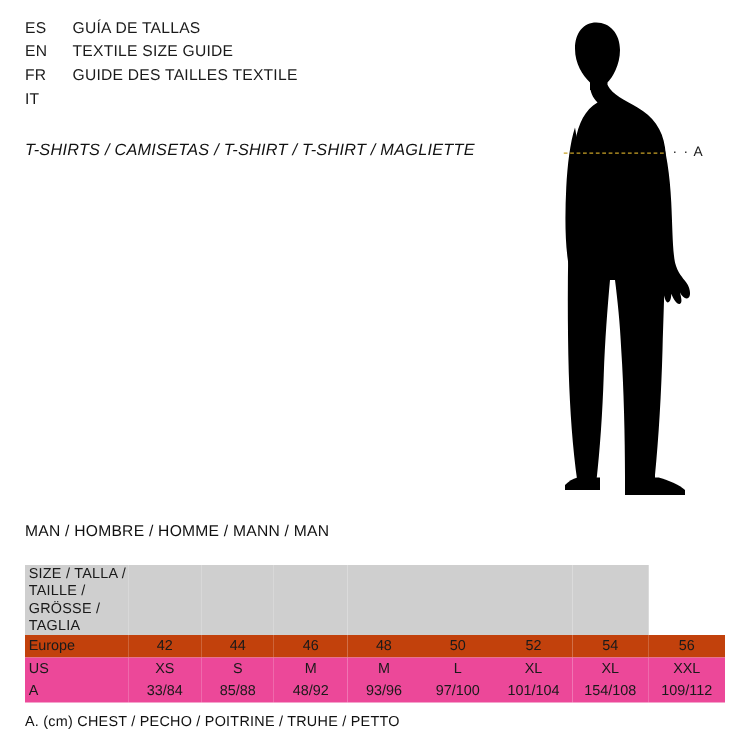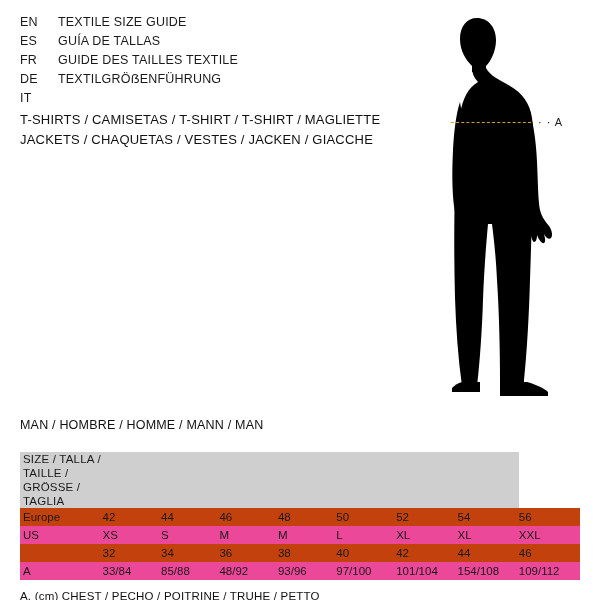--- a/index.html
+++ b/index.html
@@ -43,20 +43,21 @@
   .lang-text {
     color: #1a1a1a;
   }
 
   
   .cat-block {
     position: absolute;
     left: 20px;
     top: 110px;
     width: 420px;
+    font-style: italic;
   }
   .cat-line {
     font-size: 13px;
     height: 20px;
     line-height: 20px;
     letter-spacing: 0.2px;
     color: #111;
   }
 
   
@@ -125,59 +126,54 @@
   }
   .row-dark td {
     background: #ec4899;
   }
   .c-label {
     width: 88px;
     padding-left: 3px !important;
   }
   .c-val {
     width: 67px;
-    text-align: left;
+    text-align: center;
   }
   .footnote {
     margin-top: 10px;
     font-size: 11.5px;
     letter-spacing: 0.2px;
     color: #111;
   }
 </style>
 </head>
 <body>
 
 <div class="page">
 
   <div class="lang-block">
     <div class="lang-row">
+      <span class="lang-code">ES</span>
+      <span class="lang-text">GUÍA DE TALLAS</span>
+    </div>
+    <div class="lang-row">
       <span class="lang-code">EN</span>
       <span class="lang-text">TEXTILE SIZE GUIDE</span>
     </div>
     <div class="lang-row">
-      <span class="lang-code">ES</span>
-      <span class="lang-text">GUÍA DE TALLAS</span>
-    </div>
-    <div class="lang-row">
       <span class="lang-code">FR</span>
       <span class="lang-text">GUIDE DES TAILLES TEXTILE</span>
     </div>
     <div class="lang-row">
-      <span class="lang-code">DE</span>
-      <span class="lang-text">TEXTILGRÖẞENFÜHRUNG</span>
-    </div>
-    <div class="lang-row">
       <span class="lang-code">IT</span>
     </div>
   </div>
 
   <div class="cat-block">
     <div class="cat-line">T-SHIRTS / CAMISETAS / T-SHIRT / T-SHIRT / MAGLIETTE</div>
-    <div class="cat-line">JACKETS / CHAQUETAS / VESTES / JACKEN / GIACCHE</div>
   </div>
 
   <div class="figure-wrap">
     <svg class="figure-svg" width="200" height="390" viewBox="0 0 200 390">
       <g fill="#000000">
 
         <path d="M77,8 C88,8 96,17 96,30 C96,42 90,52 86,56 L86,62 L72,62 L72,56 C66,50 60,41 60,29 C60,16 67,8 77,8 Z"></path>
 
         <path d="M72,58 L86,58 C90,66 100,70 110,76 C122,83 130,93 132,108
                  C134,124 134,150 133,175 C132,205 131,240 130,270
@@ -243,31 +239,20 @@
           <td class="c-val">XS</td>
           <td class="c-val">S</td>
           <td class="c-val">M</td>
           <td class="c-val">M</td>
           <td class="c-val">L</td>
           <td class="c-val">XL</td>
           <td class="c-val">XL</td>
           <td class="c-val">XXL</td>
         </tr>
 
-        <tr class="row-light">
-          <td class="c-label"></td>
-          <td class="c-val">32</td>
-          <td class="c-val">34</td>
-          <td class="c-val">36</td>
-          <td class="c-val">38</td>
-          <td class="c-val">40</td>
-          <td class="c-val">42</td>
-          <td class="c-val">44</td>
-          <td class="c-val">46</td>
-        </tr>
 
         <tr class="row-dark">
           <td class="c-label">A</td>
           <td class="c-val">33/84</td>
           <td class="c-val">85/88</td>
           <td class="c-val">48/92</td>
           <td class="c-val">93/96</td>
           <td class="c-val">97/100</td>
           <td class="c-val">101/104</td>
           <td class="c-val">154/108</td>

